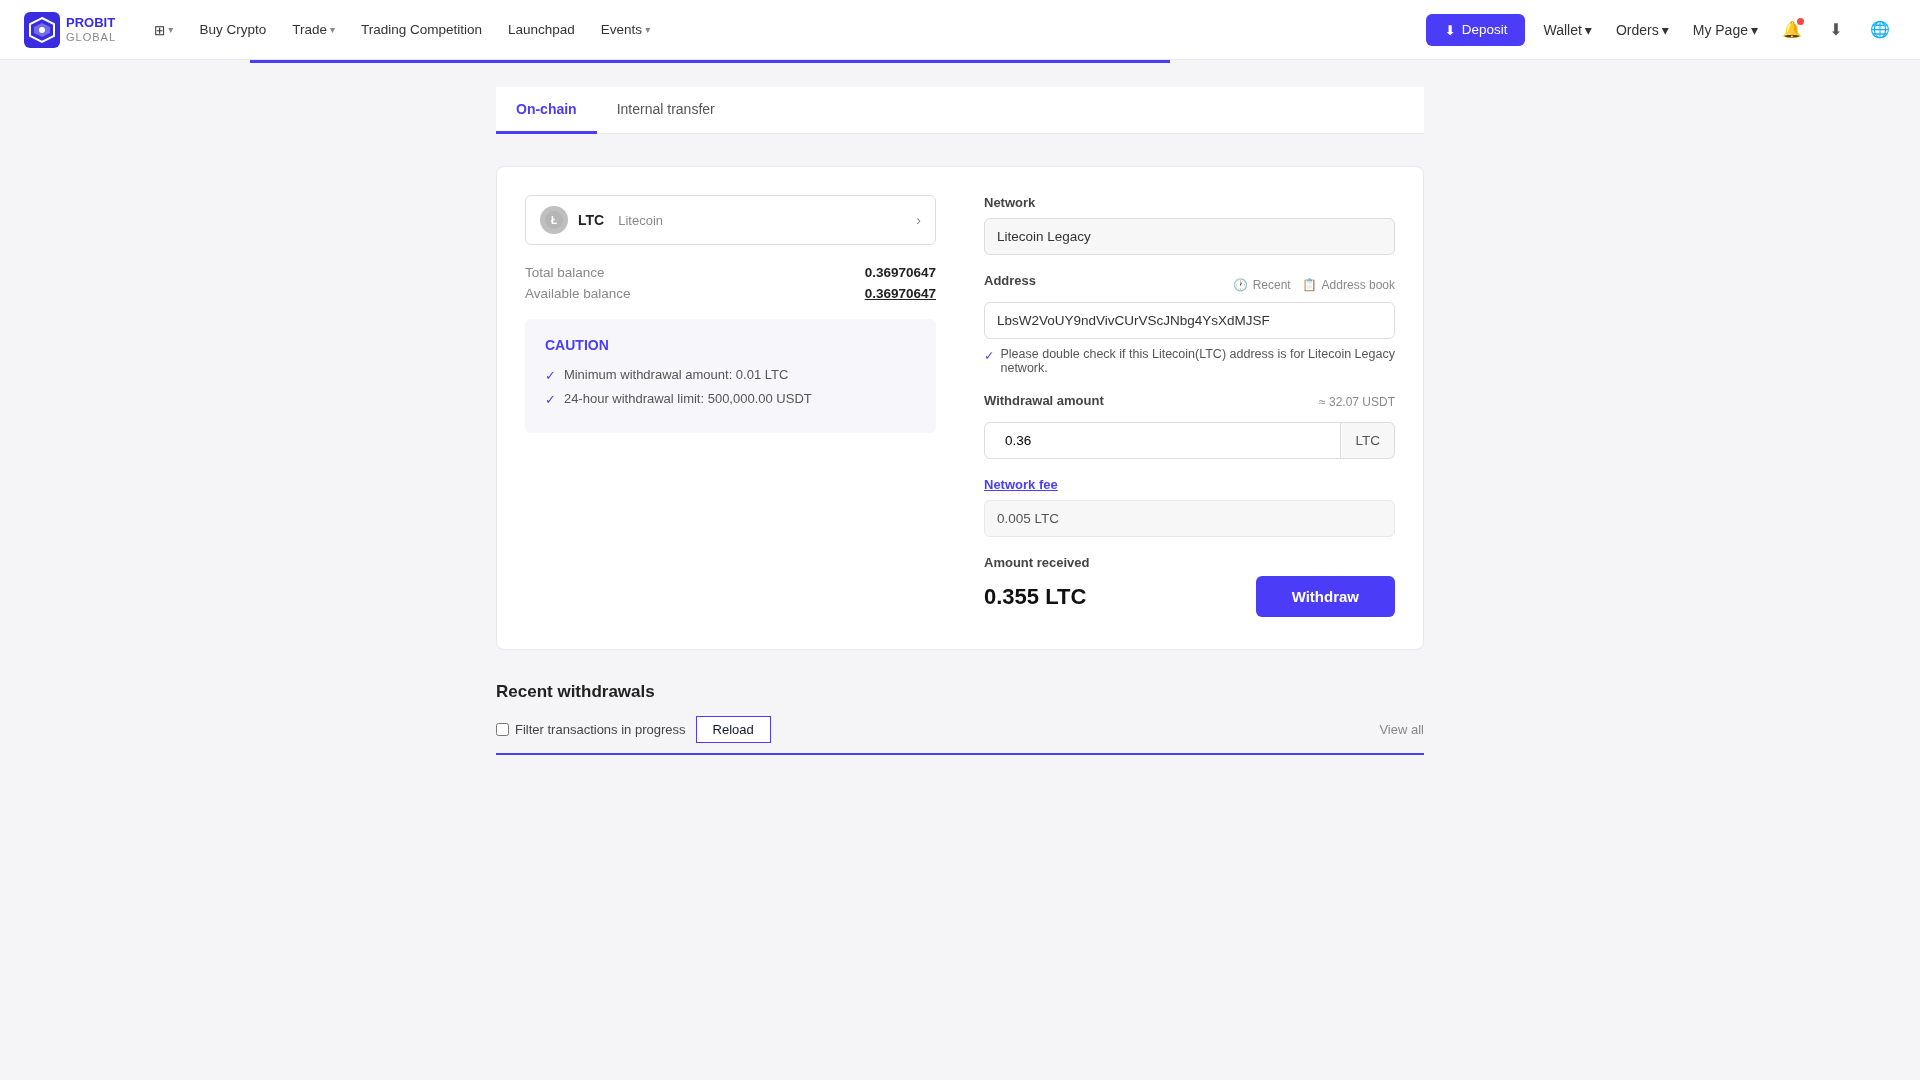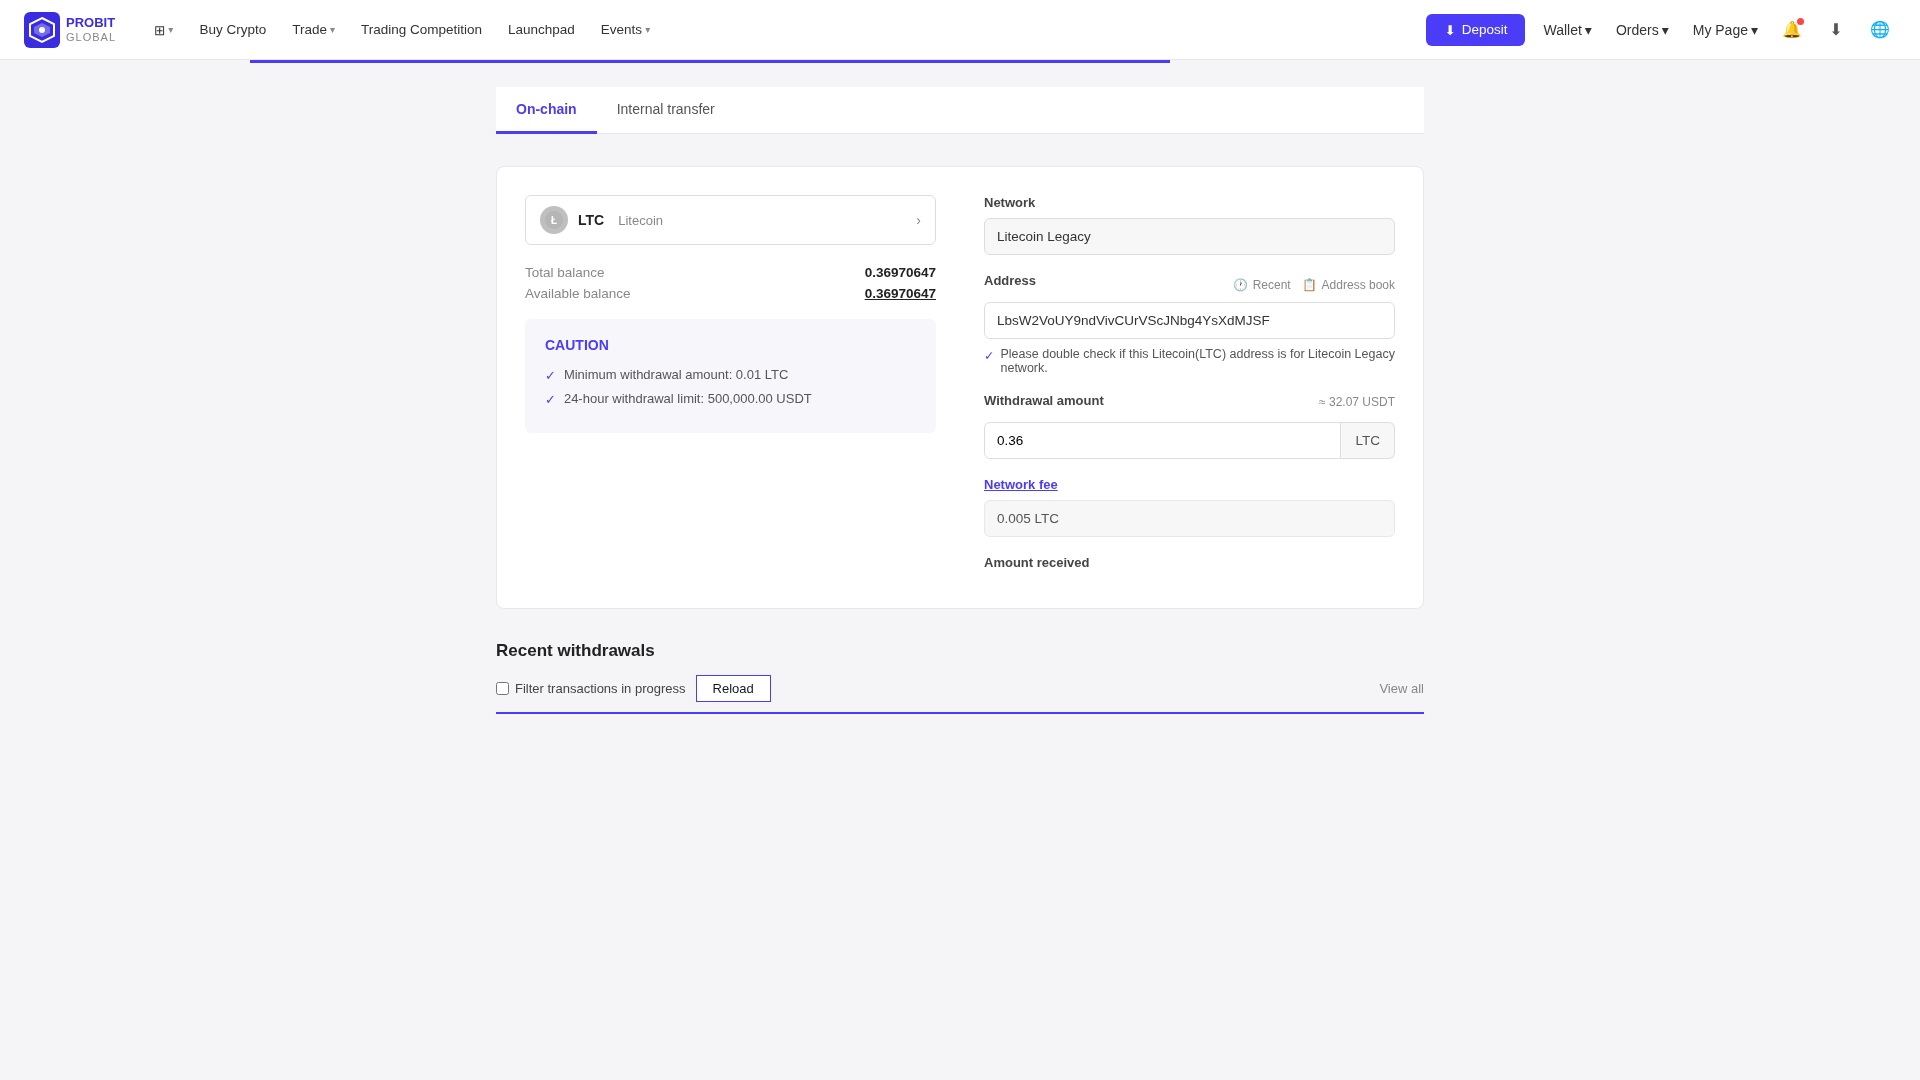--- a/index.html
+++ b/index.html
@@ -261,21 +261,21 @@
       gap: 0;
       margin-bottom: 0;
     }
     .amount-input-wrap {
       flex: 1;
     }
     .amount-input {
       width: 100%;
       border: 1px solid #ddd;
       border-radius: 6px 0 0 6px;
-      padding: 10px 12px;
+      padding: 10px 20px;
       font-size: 13.5px;
       outline: none;
     }
     .amount-currency {
       border: 1px solid #ddd;
       border-left: none;
       border-radius: 0 6px 6px 0;
       padding: 10px 14px;
       background: #f7f7f7;
       font-size: 13.5px;
@@ -552,20 +552,24 @@
       
       <div class="section-gap">
         <div class="network-fee-label">
           <span class="network-fee-text">Network fee</span>
         </div>
         <div class="fee-display">0.005 LTC</div>
       </div>
 
       
       <div class="received-label">Amount received</div>
+      <div class="received-row">
+        <div class="received-amount">0.355 LTC</div>
+        <button class="btn-withdraw">Withdraw</button>
+      </div>
     </div>
   </div>
 
   <div class="recent-section">
     <div class="recent-title">Recent withdrawals</div>
     <div class="recent-controls">
       <div class="filter-row">
         <label class="checkbox-label">
           <input type="checkbox" style="">
           <span>Filter transactions in progress</span>

